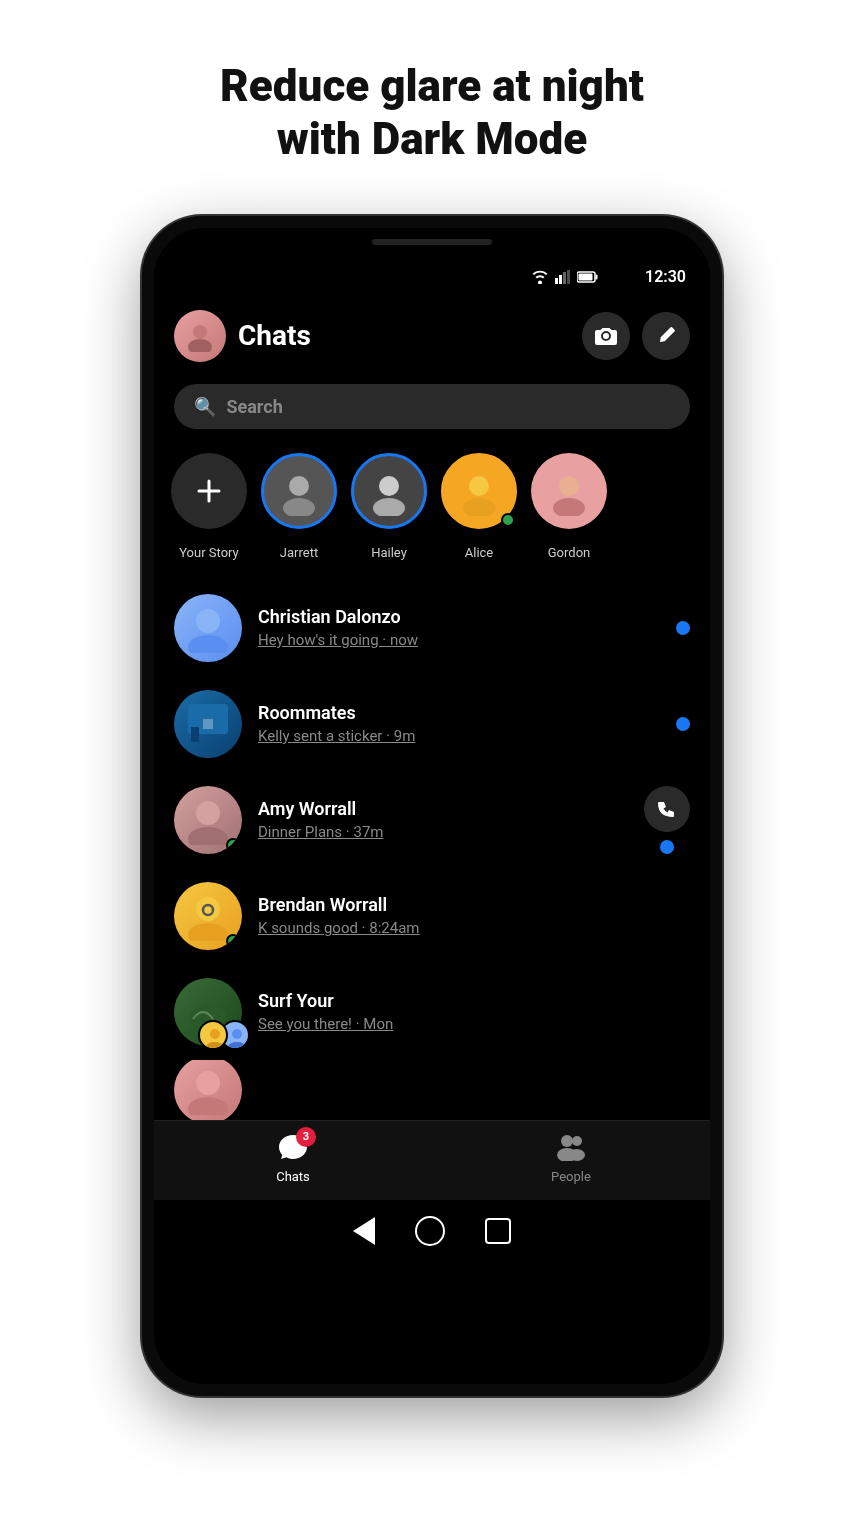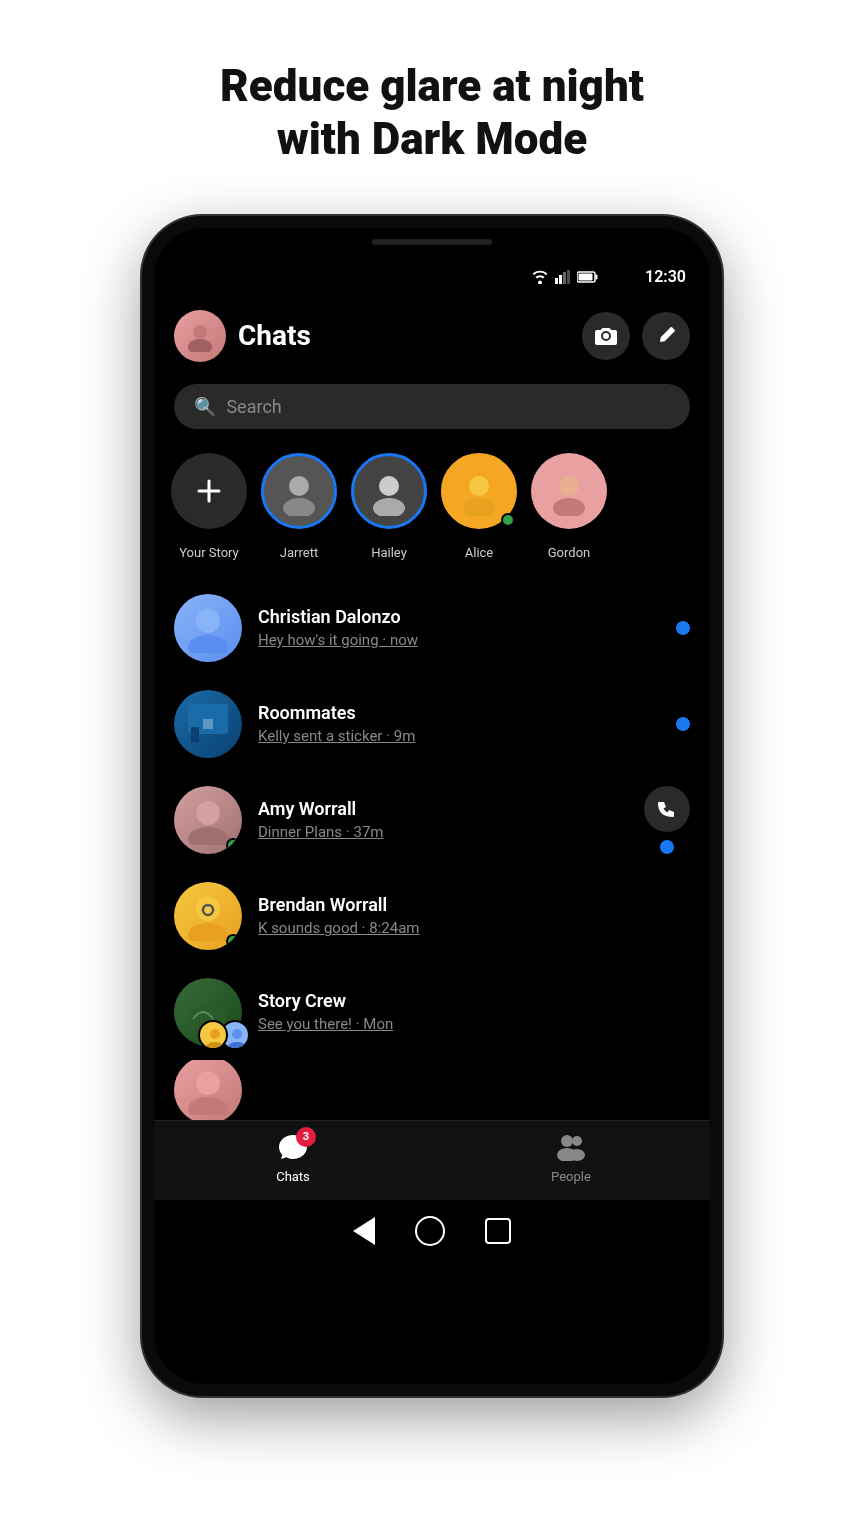--- a/index.html
+++ b/index.html
@@ -113,20 +113,21 @@
       background: #2a2a2a;
       border-radius: 30px;
       display: flex;
       align-items: center;
       padding: 12px 20px;
       gap: 10px;
     }
     .search-placeholder {
       color: #888;
       font-size: 18px;
+      font-weight: bold;
     }
     .search-icon-wrap {
       color: #888;
       font-size: 18px;
     }
     
     .stories-row {
       background: #000;
       display: flex;
       padding: 8px 16px 20px;
@@ -579,21 +580,21 @@
               </div>
               <div style="width:30px;height:30px;border-radius:50%;background:#8ab4f8;border:2px solid #000;margin-left:-8px;z-index:1;overflow:hidden;">
                 <svg width="24" height="24" viewBox="0 0 24 24" fill="none" style="margin:3px">
                   <circle cx="12" cy="9" r="5" fill="#5a8ef0"></circle>
                   <ellipse cx="12" cy="22" rx="9" ry="5" fill="#4070d0"></ellipse>
                 </svg>
               </div>
             </div>
           </div>
           <div class="chat-content">
-            <div class="chat-name">Story Crew</div>
+            <div class="chat-name">Surf Your</div>
             <div class="chat-preview">See you there! · Mon</div>
           </div>
           <div class="chat-right">
           </div>
         </div>
 
         <div class="chat-item partial-avatar">
           <div class="chat-avatar av-bottom">
             <svg width="50" height="50" viewBox="0 0 50 50" fill="none">
               <circle cx="25" cy="18" r="12" fill="#e8a0a0"></circle>

